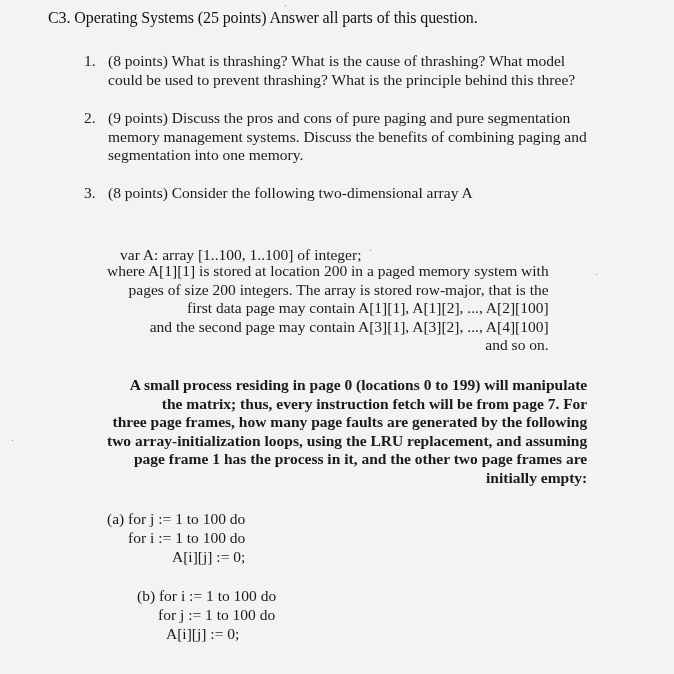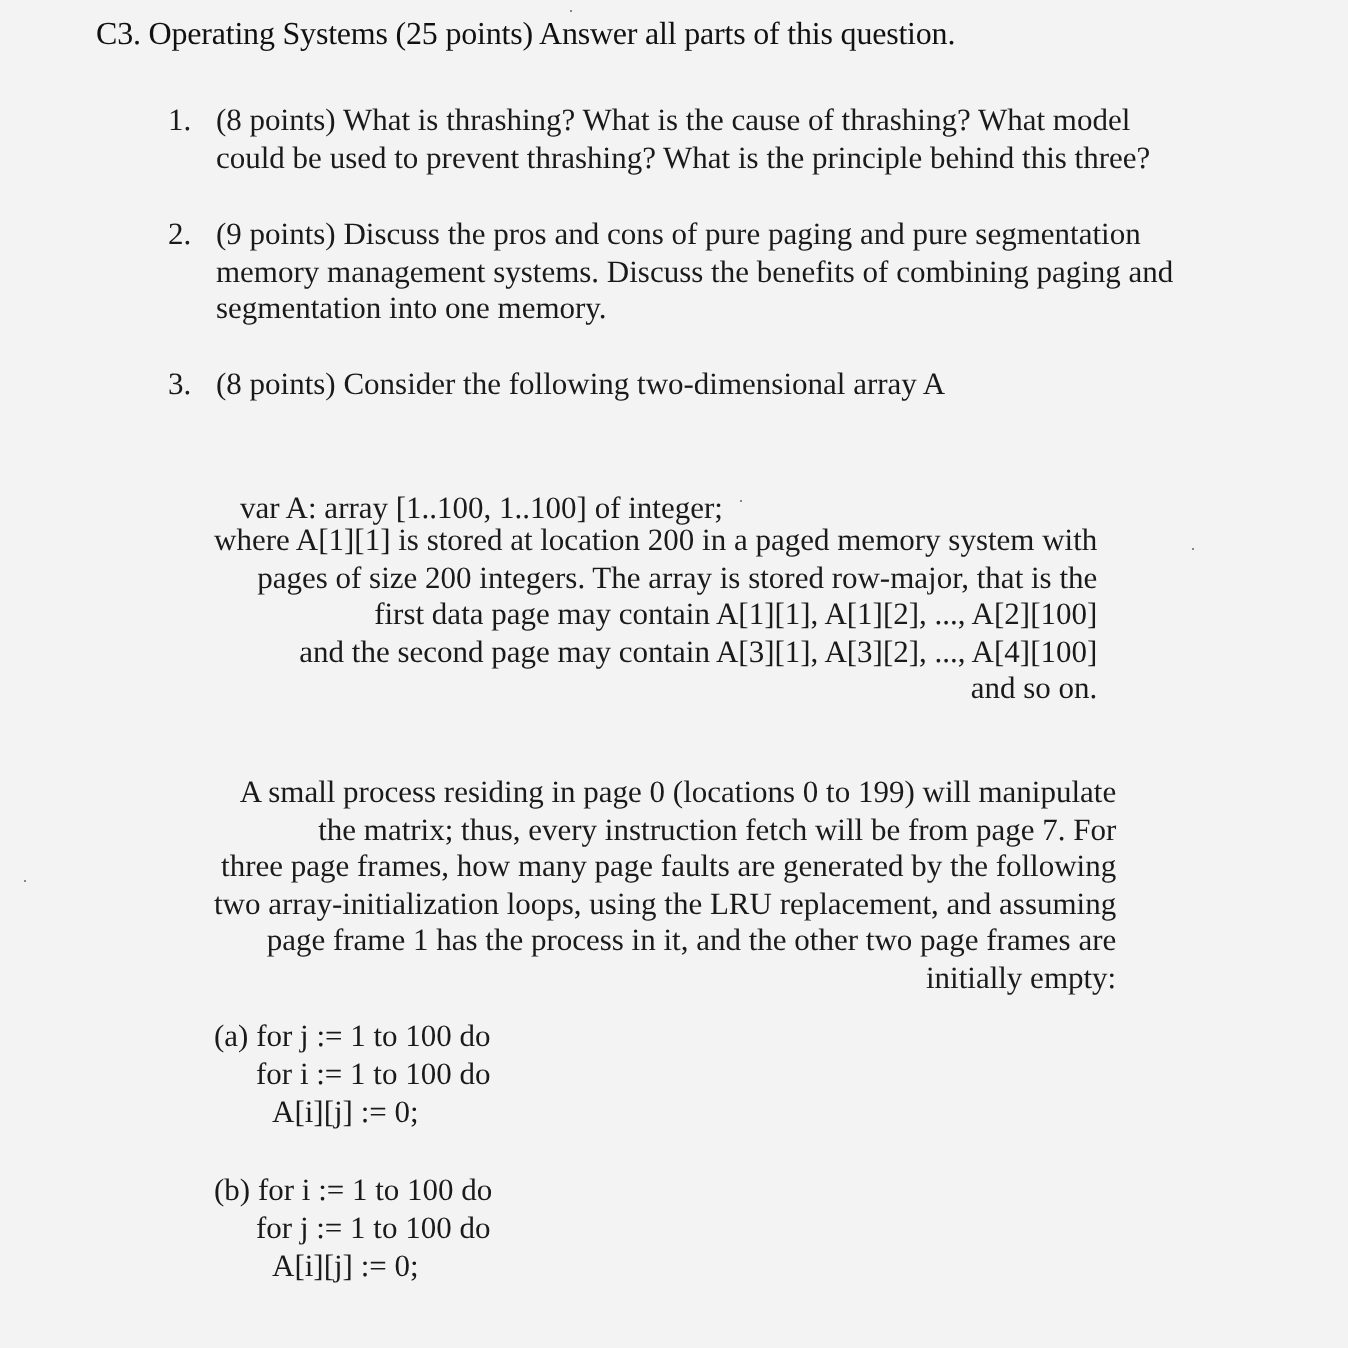--- a/index.html
+++ b/index.html
@@ -63,30 +63,30 @@
       margin-top: 24px;
     }
     .para {
       position: absolute;
       left: 107px;
       font-size: 15.5px;
       line-height: 18.5px;
       text-align: right;
     }
     .para1 { top: 262px; }
-    .para2 { top: 388px; }
+    .para2 { top: 376px; font-weight: bold; }
 
     .code {
       position: absolute;
       left: 107px;
       font-size: 15.5px;
       line-height: 19px;
     }
-    .code-a { top: 509px; }
-    .code-b { top: 586px; }
+    .code-a { top: 509px; text-align: right; }
+    .code-b { top: 586px; margin-left: 30px; }
     .code .l2 { padding-left: 21px; }
     .code .l3 { padding-left: 29px; }
     .speck {
       position: absolute;
       width: 1px; height: 1px;
       background: #888;
     }
   </style>
 </head>
 <body>

